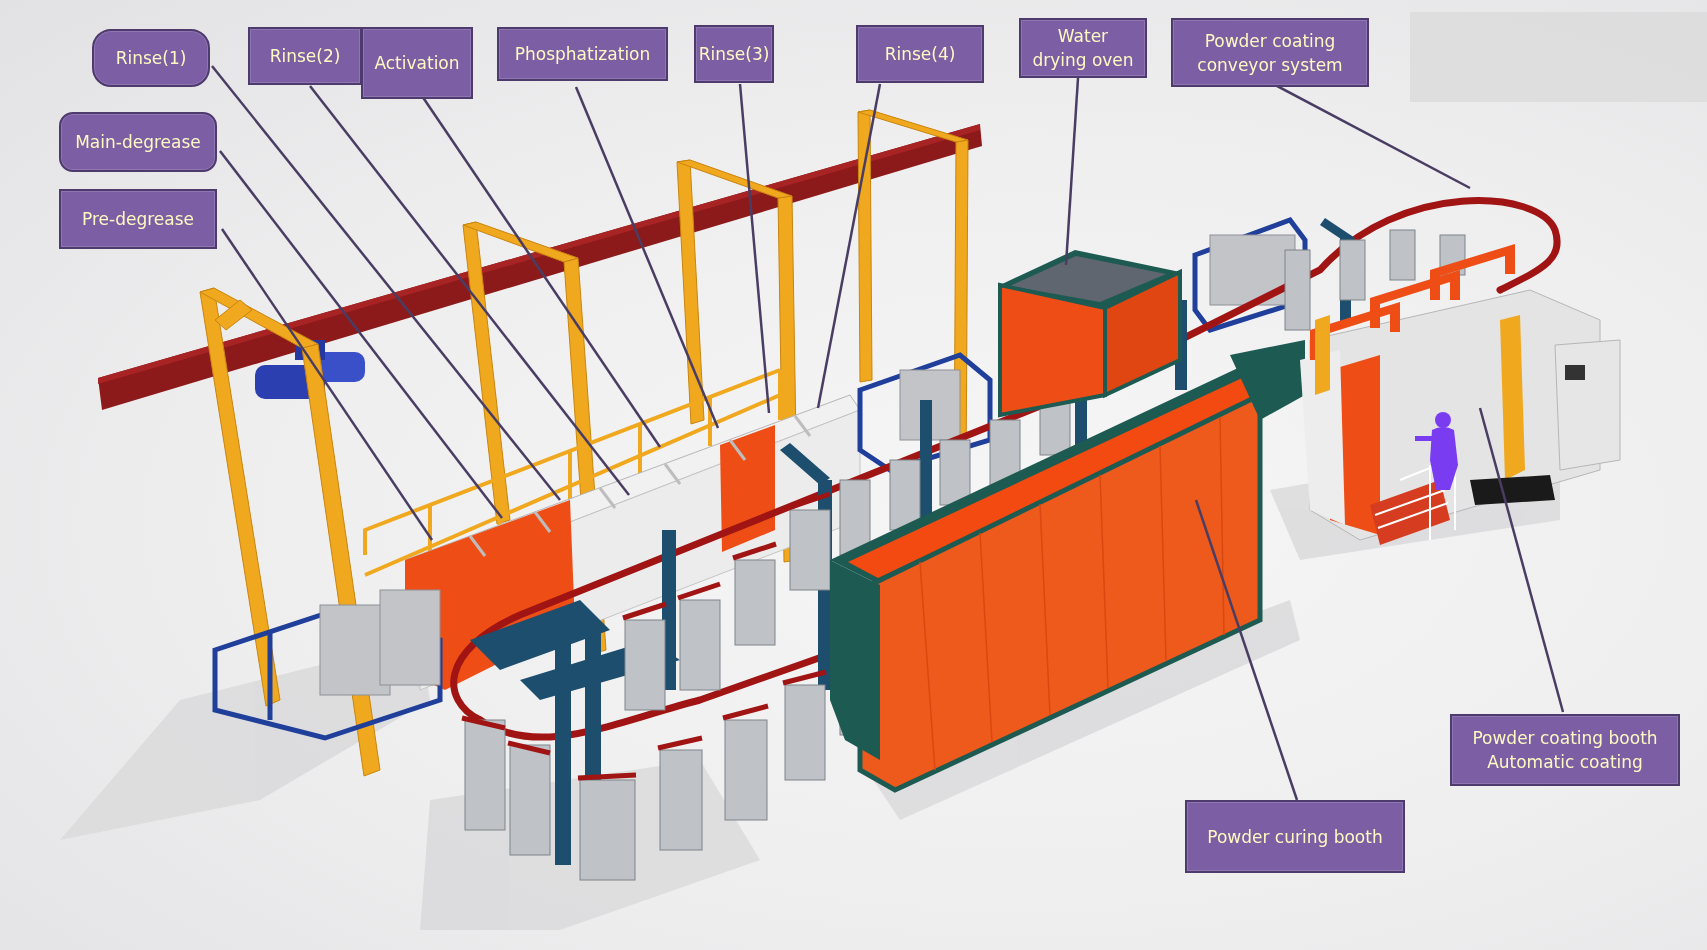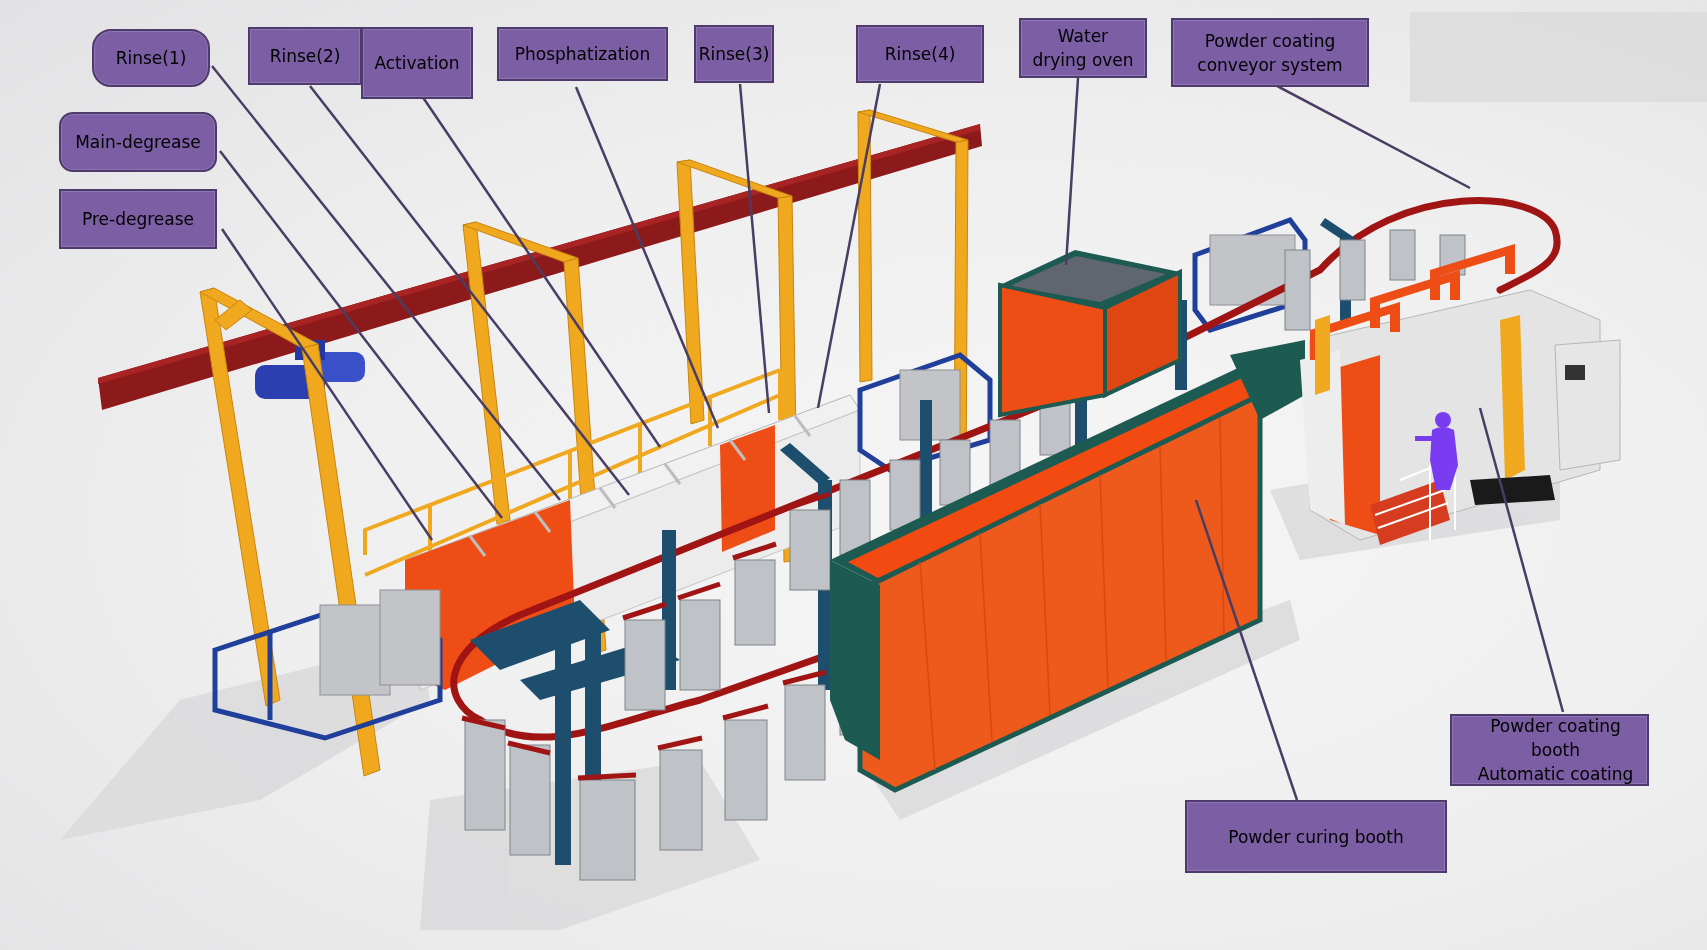--- a/index.html
+++ b/index.html
@@ -5,21 +5,21 @@
   html, body { margin:0; padding:0; }
   body {
     width:1707px; height:950px; overflow:hidden; position:relative;
     background: radial-gradient(ellipse at 60% 55%, #f6f6f7 0%, #eeeeef 55%, #e2e2e4 100%);
     font-family: "DejaVu Sans", "Liberation Sans", sans-serif;
   }
   #scene { position:absolute; left:0; top:0; width:1707px; height:950px; }
   .label {
     position:absolute; box-sizing:border-box;
     background:#7b5ea3; border:2px solid #4f3a6e;
-    color:#000000; font-size:17px; line-height:24px;
+    color:#fef9c3; font-size:17px; line-height:24px;
     display:flex; align-items:center; justify-content:center; text-align:center;
     white-space:pre-line;
     box-shadow: 0 0 0 1px rgba(255,255,255,0.15) inset;
   }
   .ghost-panel {
     position:absolute; left:1410px; top:12px; width:297px; height:90px;
     background:#d8d8d9; opacity:0.7;
   }
 </style>
 </head>
@@ -242,15 +242,15 @@
 <div class="label" style="left:361px;top:27px;width:112px;height:72px;">Activation</div>
 <div class="label" style="left:497px;top:27px;width:171px;height:54px;">Phosphatization</div>
 <div class="label" style="left:694px;top:25px;width:80px;height:58px;">Rinse(3)</div>
 <div class="label" style="left:856px;top:25px;width:128px;height:58px;">Rinse(4)</div>
 <div class="label" style="left:1019px;top:18px;width:128px;height:60px;">Water
 drying oven</div>
 <div class="label" style="left:1171px;top:18px;width:198px;height:69px;">Powder coating
 conveyor system</div>
 <div class="label" style="left:59px;top:112px;width:158px;height:60px;border-radius:14px;">Main-degrease</div>
 <div class="label" style="left:59px;top:189px;width:158px;height:60px;">Pre-degrease</div>
-<div class="label" style="left:1450px;top:714px;width:199px;height:72px;padding-left:12px;">Powder coating booth
+<div class="label" style="left:1450px;top:714px;width:230px;height:72px;">Powder coating booth
 Automatic coating</div>
-<div class="label" style="left:1185px;top:800px;width:262px;height:73px;">Powder curing booth</div>
+<div class="label" style="left:1185px;top:800px;width:220px;height:73px;">Powder curing booth</div>
 
 </body></html>

